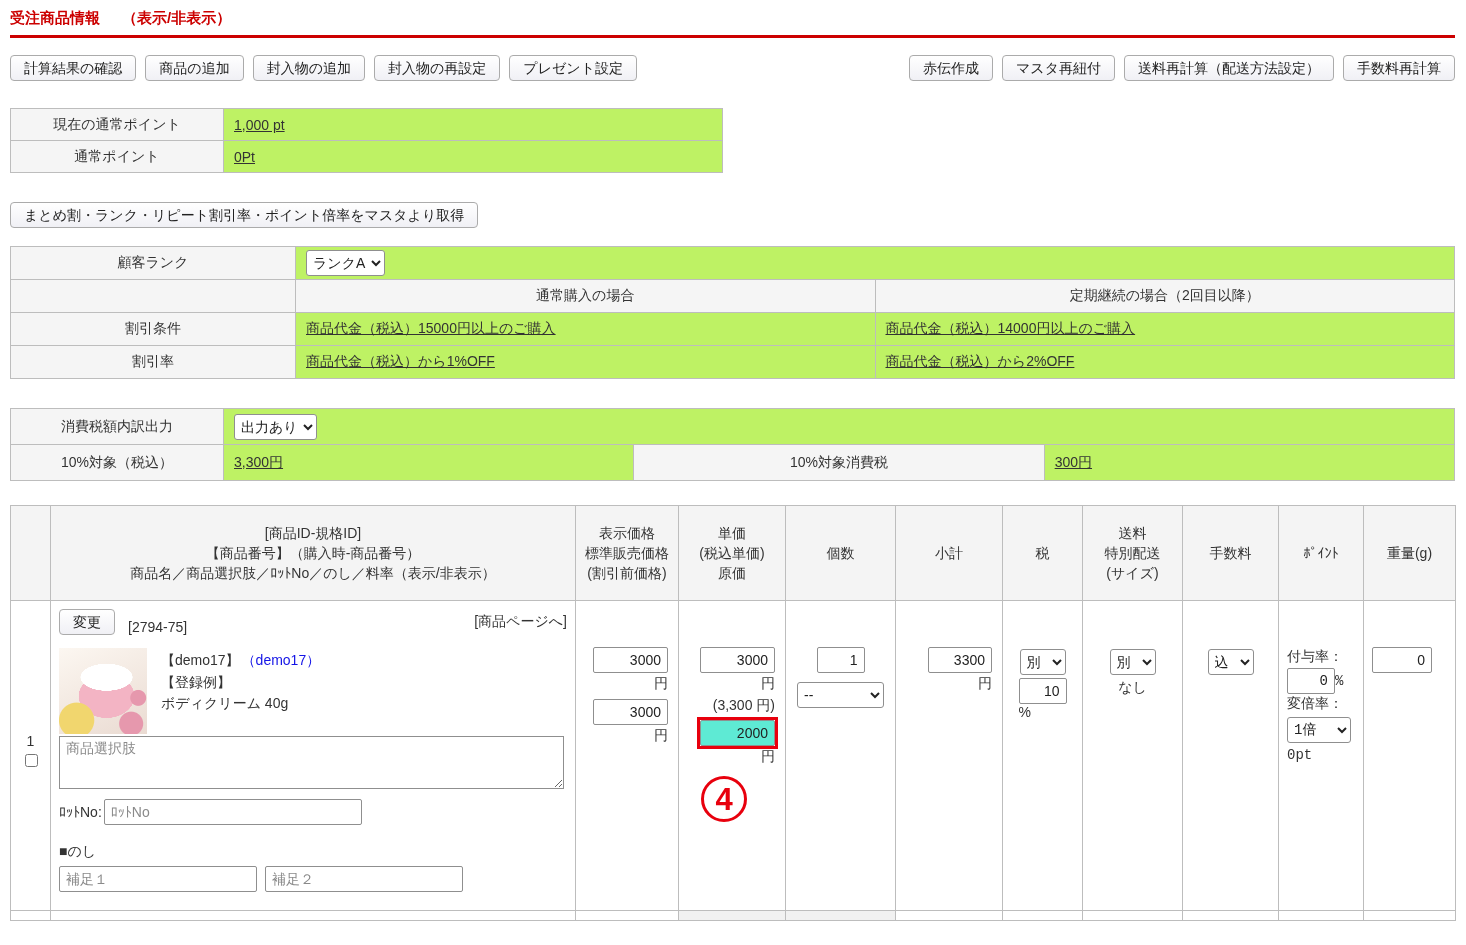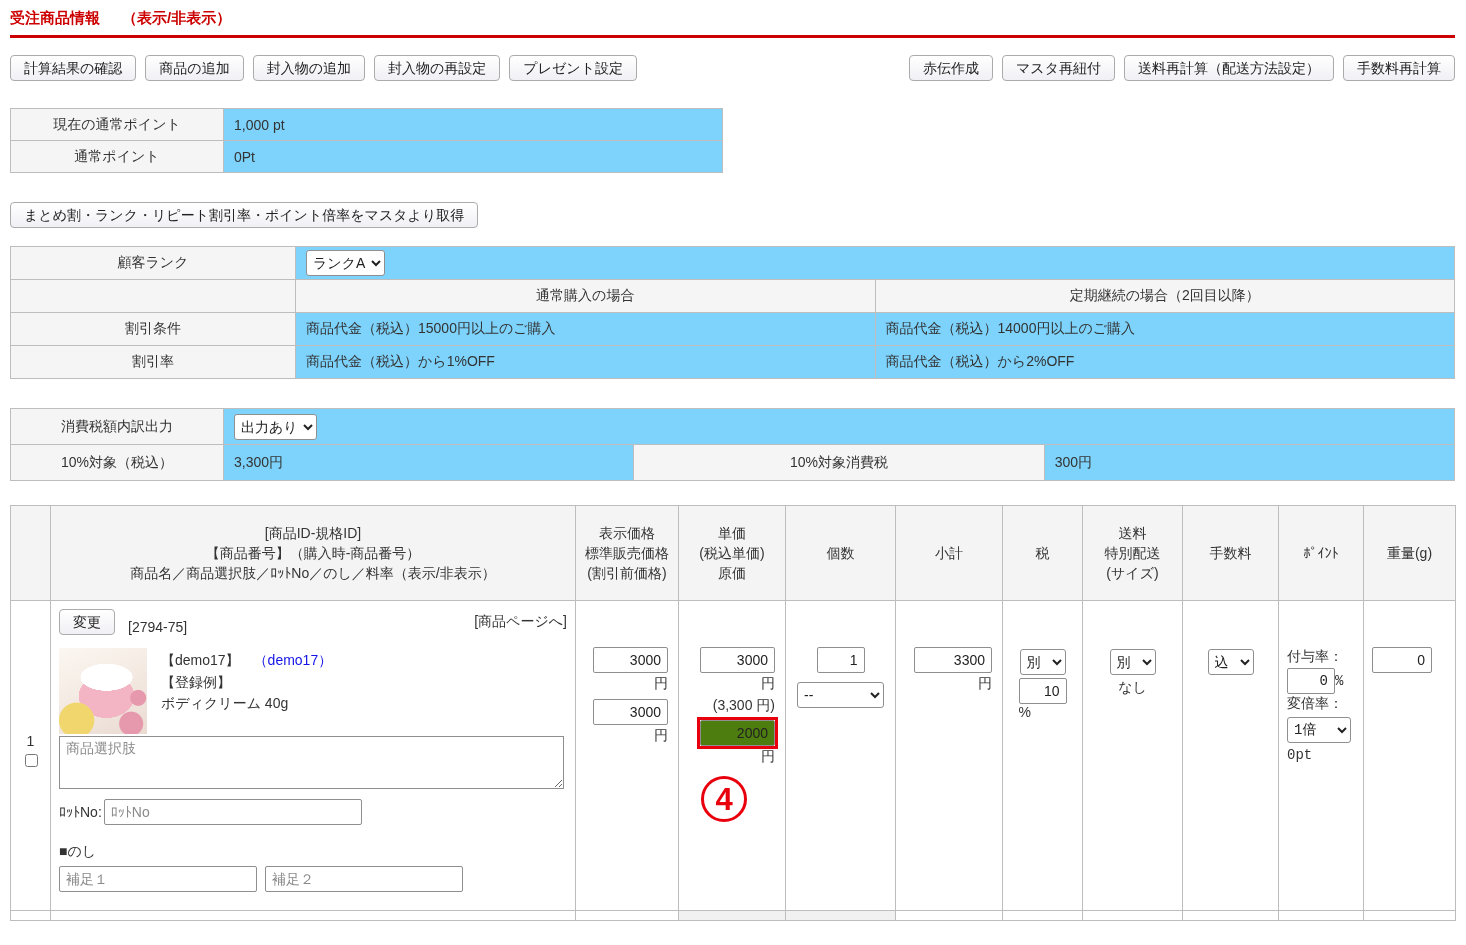--- a/index.html
+++ b/index.html
@@ -24,21 +24,21 @@
     background:linear-gradient(#ffffff,#f0f0f5);
     font-family:inherit; font-size:14px; color:#222; cursor:pointer; white-space:nowrap;
   }
   .toolbar { margin-top:17px; display:flex; justify-content:space-between; align-items:flex-start; }
   .toolbar-group { display:flex; gap:9px; }
 
   
   table { border-collapse:collapse; table-layout:fixed; }
   td, th { border:1px solid #bdbdbd; font-weight:normal; padding:0 10px; }
   .lbl { background:#f5f5f5; text-align:center; }
-  .val { background:#7dd3fc; text-align:left; }
+  .val { background:#bef264; text-align:left;text-decoration:underline; }
 
   .points-table { margin-top:27px; width:713px; }
   .points-table td { height:32px; }
   .points-table .lbl { width:213px; }
 
   .fetch-btn-row { margin-top:29px; }
 
   .rank-table { margin-top:18px; width:1445px; }
   .rank-table td { height:33px; }
   .rank-table .lbl { width:285px; }
@@ -82,49 +82,49 @@
     width:88px; height:86px; flex:0 0 88px;
     background:
       radial-gradient(circle at 20% 84%, #f1d66e 0 17%, rgba(0,0,0,0) 18%),
       radial-gradient(circle at 90% 58%, #e698ad 0 8%, rgba(0,0,0,0) 9%),
       radial-gradient(circle at 82% 88%, #e698ad 0 11%, rgba(0,0,0,0) 12%),
       radial-gradient(ellipse 32% 17% at 54% 34%, #ffffff 0 92%, rgba(0,0,0,0) 93%),
       radial-gradient(ellipse 35% 28% at 54% 56%, #f3b4c4 0 90%, rgba(0,0,0,0) 91%),
       linear-gradient(155deg,#fcf7f1,#eadbd2);
   }
   .prod-text { line-height:1.55; padding-top:2px; }
-  .prod-link { color:#1414e6; margin-left:14px; text-decoration:none; }
+  .prod-link { color:#1414e6; margin-left:2px; text-decoration:none; }
   .prod-option-textarea {
     width:505px; height:53px; margin-top:2px; resize:both;
     border:1px solid #8f8f8f; font-family:inherit; font-size:14px; padding:3px 6px;
   }
   .lot-row { margin-top:7px; display:flex; align-items:center; }
   .lot-input { width:258px; margin-left:2px; }
   .noshi-heading { margin-top:18px; }
   .hosoku-row { margin-top:5px; display:flex; gap:8px; }
   .hosoku-input { width:198px; }
 
   .cell-price, .cell-unit, .cell-subtotal { text-align:right; padding:46px 10px 0 10px; }
   .cell-price input, .cell-unit input { width:75px; }
   .yen { display:block; margin-top:2px; }
   .price-block + .price-block { margin-top:6px; }
   .taxed-note { margin-top:4px; white-space:nowrap; }
   .red-box { display:inline-block; line-height:0; outline:3px solid #e8000d; margin-top:5px; }
-  .cost-input { background:#4d7c0f; }
+  .cost-input { background:#5eead4; }
   .annotation-circle {
     width:46px; height:46px; margin:10px 0 0 12px;
     border:3px solid #e8000d; border-radius:50%;
     color:#e8000d; font-size:31px; font-weight:bold;
     display:flex; align-items:center; justify-content:center; line-height:1;
   }
 
   .cell-qty { text-align:center; padding-top:46px; }
   .qty-input { width:48px; }
   .qty-select { width:87px; margin-top:9px; text-align:left; }
-  .cell-subtotal input { width:78px; }
+  .cell-subtotal input { width:64px; }
 
   .cell-tax { text-align:center; padding-top:48px; }
   .tax-select { width:46px; }
   .tax-stack { width:48px; margin:3px auto 0; text-align:left; }
   .tax-rate-input { width:48px; }
 
   .cell-shipping { text-align:center; padding-top:48px; }
   .shipping-select { width:46px; }
   .shipping-none { display:block; margin-top:4px; }
 

